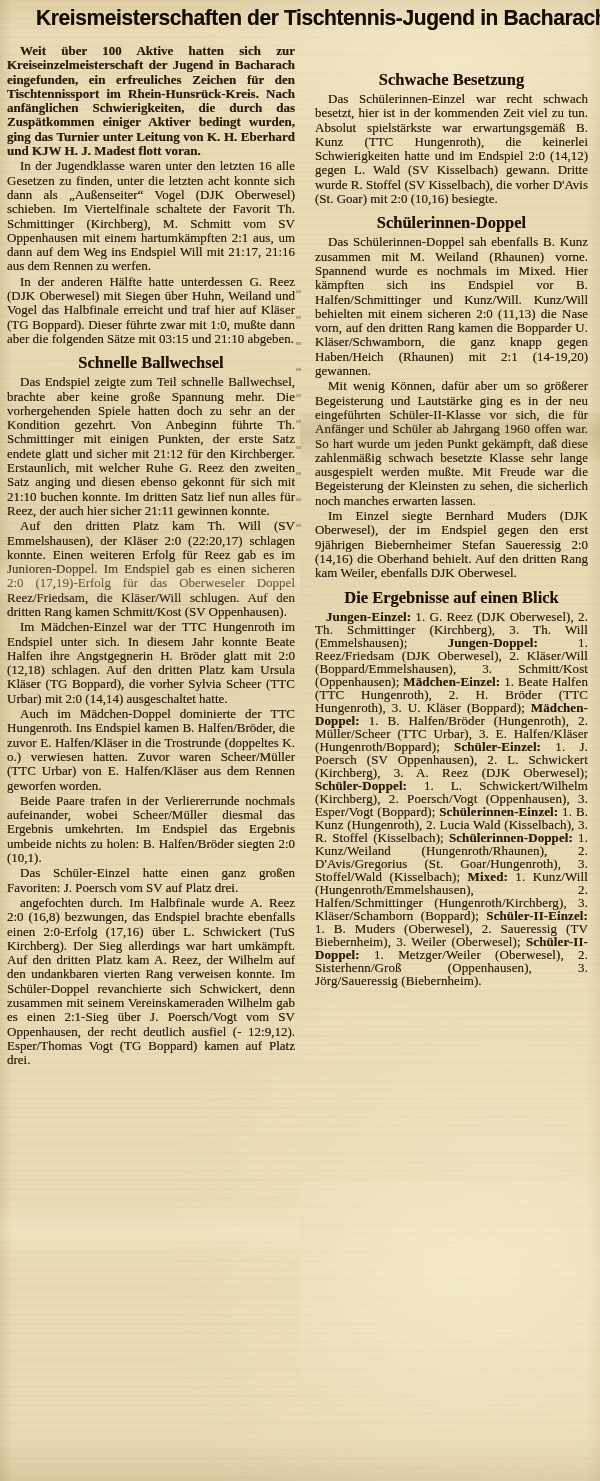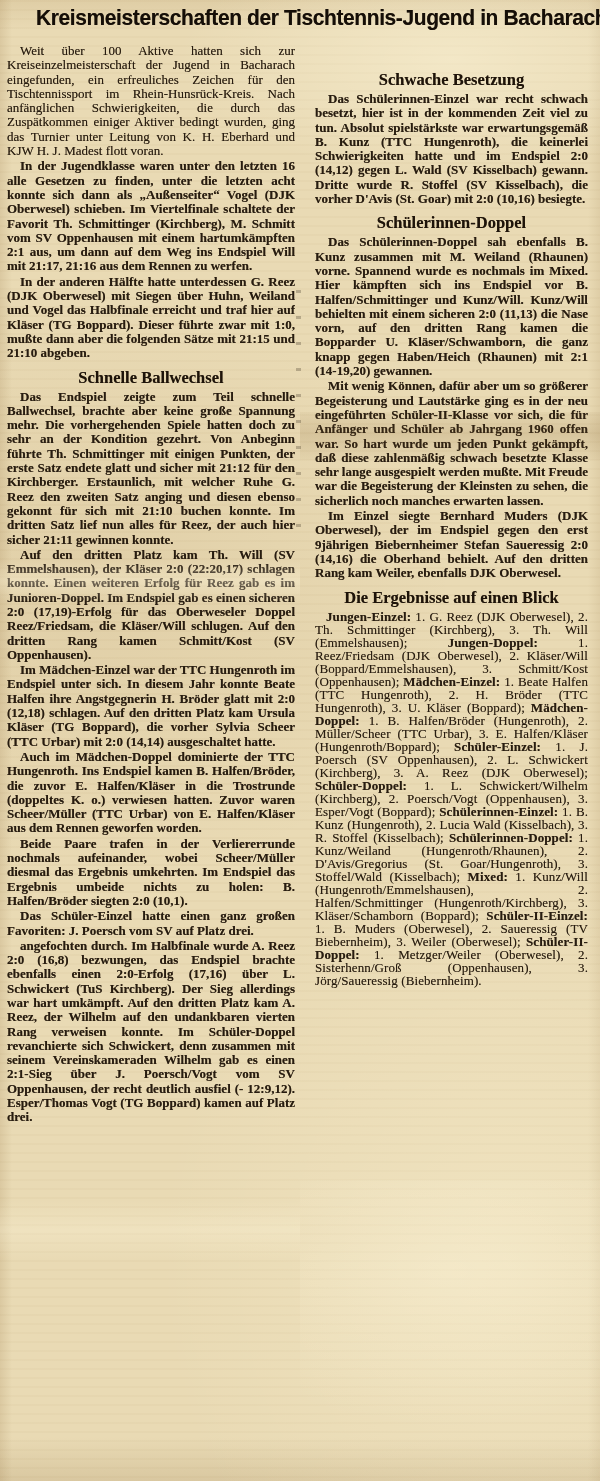--- a/index.html
+++ b/index.html
@@ -24,22 +24,22 @@
     text-shadow:0 0 0.5px rgba(20,12,5,0.55);
     white-space:nowrap;
   }
   .col{
     position:absolute;text-align:justify;hyphens:auto;-webkit-hyphens:auto;
     font-size:13px;line-height:14.3px;
     text-shadow:0 0 0.45px rgba(45,30,12,0.55);
   }
   .col-left{left:7px;top:44px;width:288px;height:1437px;overflow:hidden;}
   .col-right{left:315px;top:48px;width:273px;height:1433px;overflow:hidden;margin-top:15px;}
-  .col p{margin:0 0 1px;text-indent:13px;font-weight:bold;}
-  .col p.lead{font-weight:normal;}
+  .col p{margin:0 0 1px;text-indent:13px;}
+  .col p.lead{font-weight:bold;}
   .col h2{
     margin:8px 0 3px;text-align:center;text-indent:0;
     font-size:16.5px;line-height:18px;font-weight:bold;color:#1d1309;
   }
   .col p.results{
     font-size:13px;line-height:13px;font-weight:normal;
     letter-spacing:0.1px;text-indent:11px;
     text-shadow:0 0 0.4px rgba(45,30,12,0.5);
   }
   .stain{position:absolute;pointer-events:none;}
@@ -64,21 +64,21 @@
     opacity:0.45;}
 </style>
 </head>
 <body>
 
 <div class="sheet" style="--ink: #271c10;">
   <h1 class="headline">Kreismeisterschaften der Tischtennis-Jugend in Bacharach</h1>
   <div class="col col-left">
       <p class="lead">Weit über 100 Aktive hatten sich zur Kreiseinzelmeisterschaft der Jugend in Bacharach eingefunden, ein erfreuliches Zeichen für den Tischtennissport im Rhein-Hunsrück-Kreis. Nach anfänglichen Schwierigkeiten, die durch das Zuspätkommen einiger Aktiver bedingt wurden, ging das Turnier unter Leitung von K. H. Eberhard und KJW H. J. Madest flott voran.</p>
       <p class="body">In der Jugendklasse waren unter den letzten 16 alle Gesetzen zu finden, unter die letzten acht konnte sich dann als „Außenseiter“ Vogel (DJK Oberwesel) schieben. Im Viertelfinale schaltete der Favorit Th. Schmittinger (Kirchberg), M. Schmitt vom SV Oppenhausen mit einem hartumkämpften 2:1 aus, um dann auf dem Weg ins Endspiel Will mit 21:17, 21:16 aus dem Rennen zu werfen.</p>
-      <p class="body">In der anderen Hälfte hatte unterdessen G. Reez (DJK Oberwesel) mit Siegen über Huhn, Weiland und Vogel das Halbfinale erreicht und traf hier auf Kläser (TG Boppard). Dieser führte zwar mit 1:0, mußte dann aber die folgenden Sätze mit 21:15 und 21:10 abgeben.</p>
+      <p class="body">In der anderen Hälfte hatte unterdessen G. Reez (DJK Oberwesel) mit Siegen über Huhn, Weiland und Vogel das Halbfinale erreicht und traf hier auf Kläser (TG Boppard). Dieser führte zwar mit 1:0, mußte dann aber die folgenden Sätze mit 03:15 und 21:10 abgeben.</p>
       <h2>Schnelle Ballwechsel</h2>
       <p class="body">Das Endspiel zeigte zum Teil schnelle Ballwechsel, brachte aber keine große Spannung mehr. Die vorhergehenden Spiele hatten doch zu sehr an der Kondition gezehrt. Von Anbeginn führte Th. Schmittinger mit einigen Punkten, der erste Satz endete glatt und sicher mit 21:12 für den Kirchberger. Erstaunlich, mit welcher Ruhe G. Reez den zweiten Satz anging und diesen ebenso gekonnt für sich mit 21:10 buchen konnte. Im dritten Satz lief nun alles für Reez, der auch hier sicher 21:11 gewinnen konnte.</p>
       <p class="body">Auf den dritten Platz kam Th. Will (SV Emmelshausen), der Kläser 2:0 (22:20,17) schlagen konnte. Einen weiteren Erfolg für Reez gab es im Junioren-Doppel. Im Endspiel gab es einen sicheren 2:0 (17,19)-Erfolg für das Oberweseler Doppel Reez/Friedsam, die Kläser/Will schlugen. Auf den dritten Rang kamen Schmitt/Kost (SV Oppenhausen).</p>
       <p class="body">Im Mädchen-Einzel war der TTC Hungenroth im Endspiel unter sich. In diesem Jahr konnte Beate Halfen ihre Angstgegnerin H. Bröder glatt mit 2:0 (12,18) schlagen. Auf den dritten Platz kam Ursula Kläser (TG Boppard), die vorher Sylvia Scheer (TTC Urbar) mit 2:0 (14,14) ausgeschaltet hatte.</p>
       <p class="body">Auch im Mädchen-Doppel dominierte der TTC Hungenroth. Ins Endspiel kamen B. Halfen/Bröder, die zuvor E. Halfen/Kläser in die Trostrunde (doppeltes K. o.) verwiesen hatten. Zuvor waren Scheer/Müller (TTC Urbar) von E. Halfen/Kläser aus dem Rennen geworfen worden.</p>
       <p class="body">Beide Paare trafen in der Verliererrunde nochmals aufeinander, wobei Scheer/Müller diesmal das Ergebnis umkehrten. Im Endspiel das Ergebnis umbeide nichts zu holen: B. Halfen/Bröder siegten 2:0 (10,1).</p>
       <p class="body">Das Schüler-Einzel hatte einen ganz großen Favoriten: J. Poersch vom SV auf Platz drei.</p>
       <p class="body">angefochten durch. Im Halbfinale wurde A. Reez 2:0 (16,8) bezwungen, das Endspiel brachte ebenfalls einen 2:0-Erfolg (17,16) über L. Schwickert (TuS Kirchberg). Der Sieg allerdings war hart umkämpft. Auf den dritten Platz kam A. Reez, der Wilhelm auf den undankbaren vierten Rang verweisen konnte. Im Schüler-Doppel revanchierte sich Schwickert, denn zusammen mit seinem Vereinskameraden Wilhelm gab es einen 2:1-Sieg über J. Poersch/Vogt vom SV Oppenhausen, der recht deutlich ausfiel (- 12:9,12). Esper/Thomas Vogt (TG Boppard) kamen auf Platz drei.</p>
     </div>
   <div class="col col-right">

